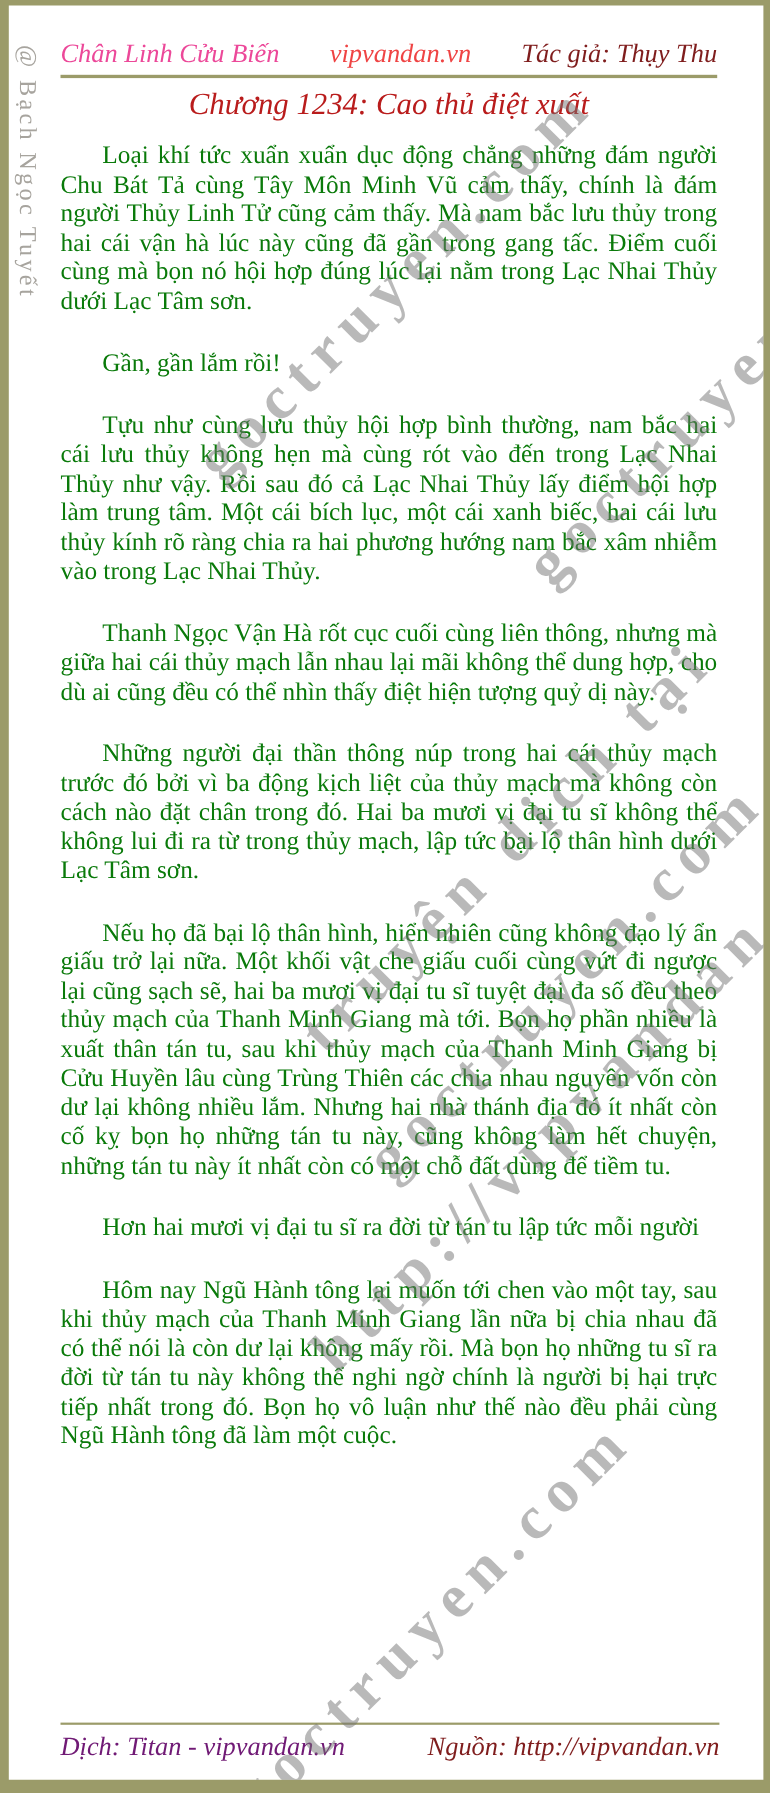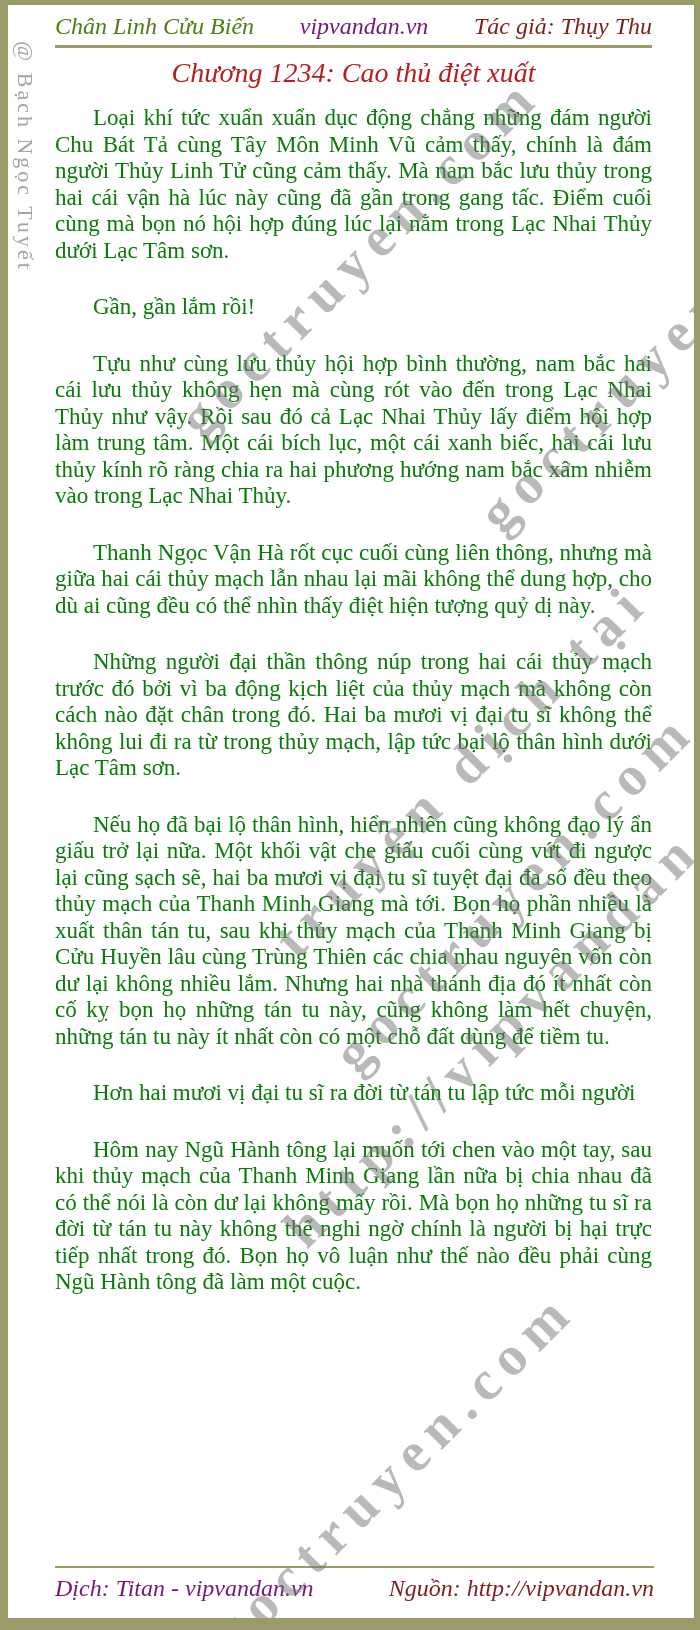--- a/index.html
+++ b/index.html
@@ -30,22 +30,22 @@
   .content { margin:4px 42px 0 47px; }
 
   .header {
     display:flex;
     justify-content:space-between;
     align-items:baseline;
     font-style:italic;
     font-size:24px;
     padding-top:4px;
   }
-  .book-title { color:#4d7c0f; }
-  .site-name  { color:#701a75; }
+  .book-title { color:#ec4899;margin-top:23px; }
+  .site-name  { color:#ef4444; }
   .author     { color:#7f1d1d;font-style:italic; }
 
   .rule  { border:0; border-top:3px solid #9b9b69; margin:5px 0 0 0; }
   .frule { border:0; border-top:2px solid #9b9b69; margin:0 0 7px 0; }
 
   .chapter-title {
     margin:9px 0 0 0;
     font-size:28px;
     font-weight:normal;
     color:#b91c1c;

